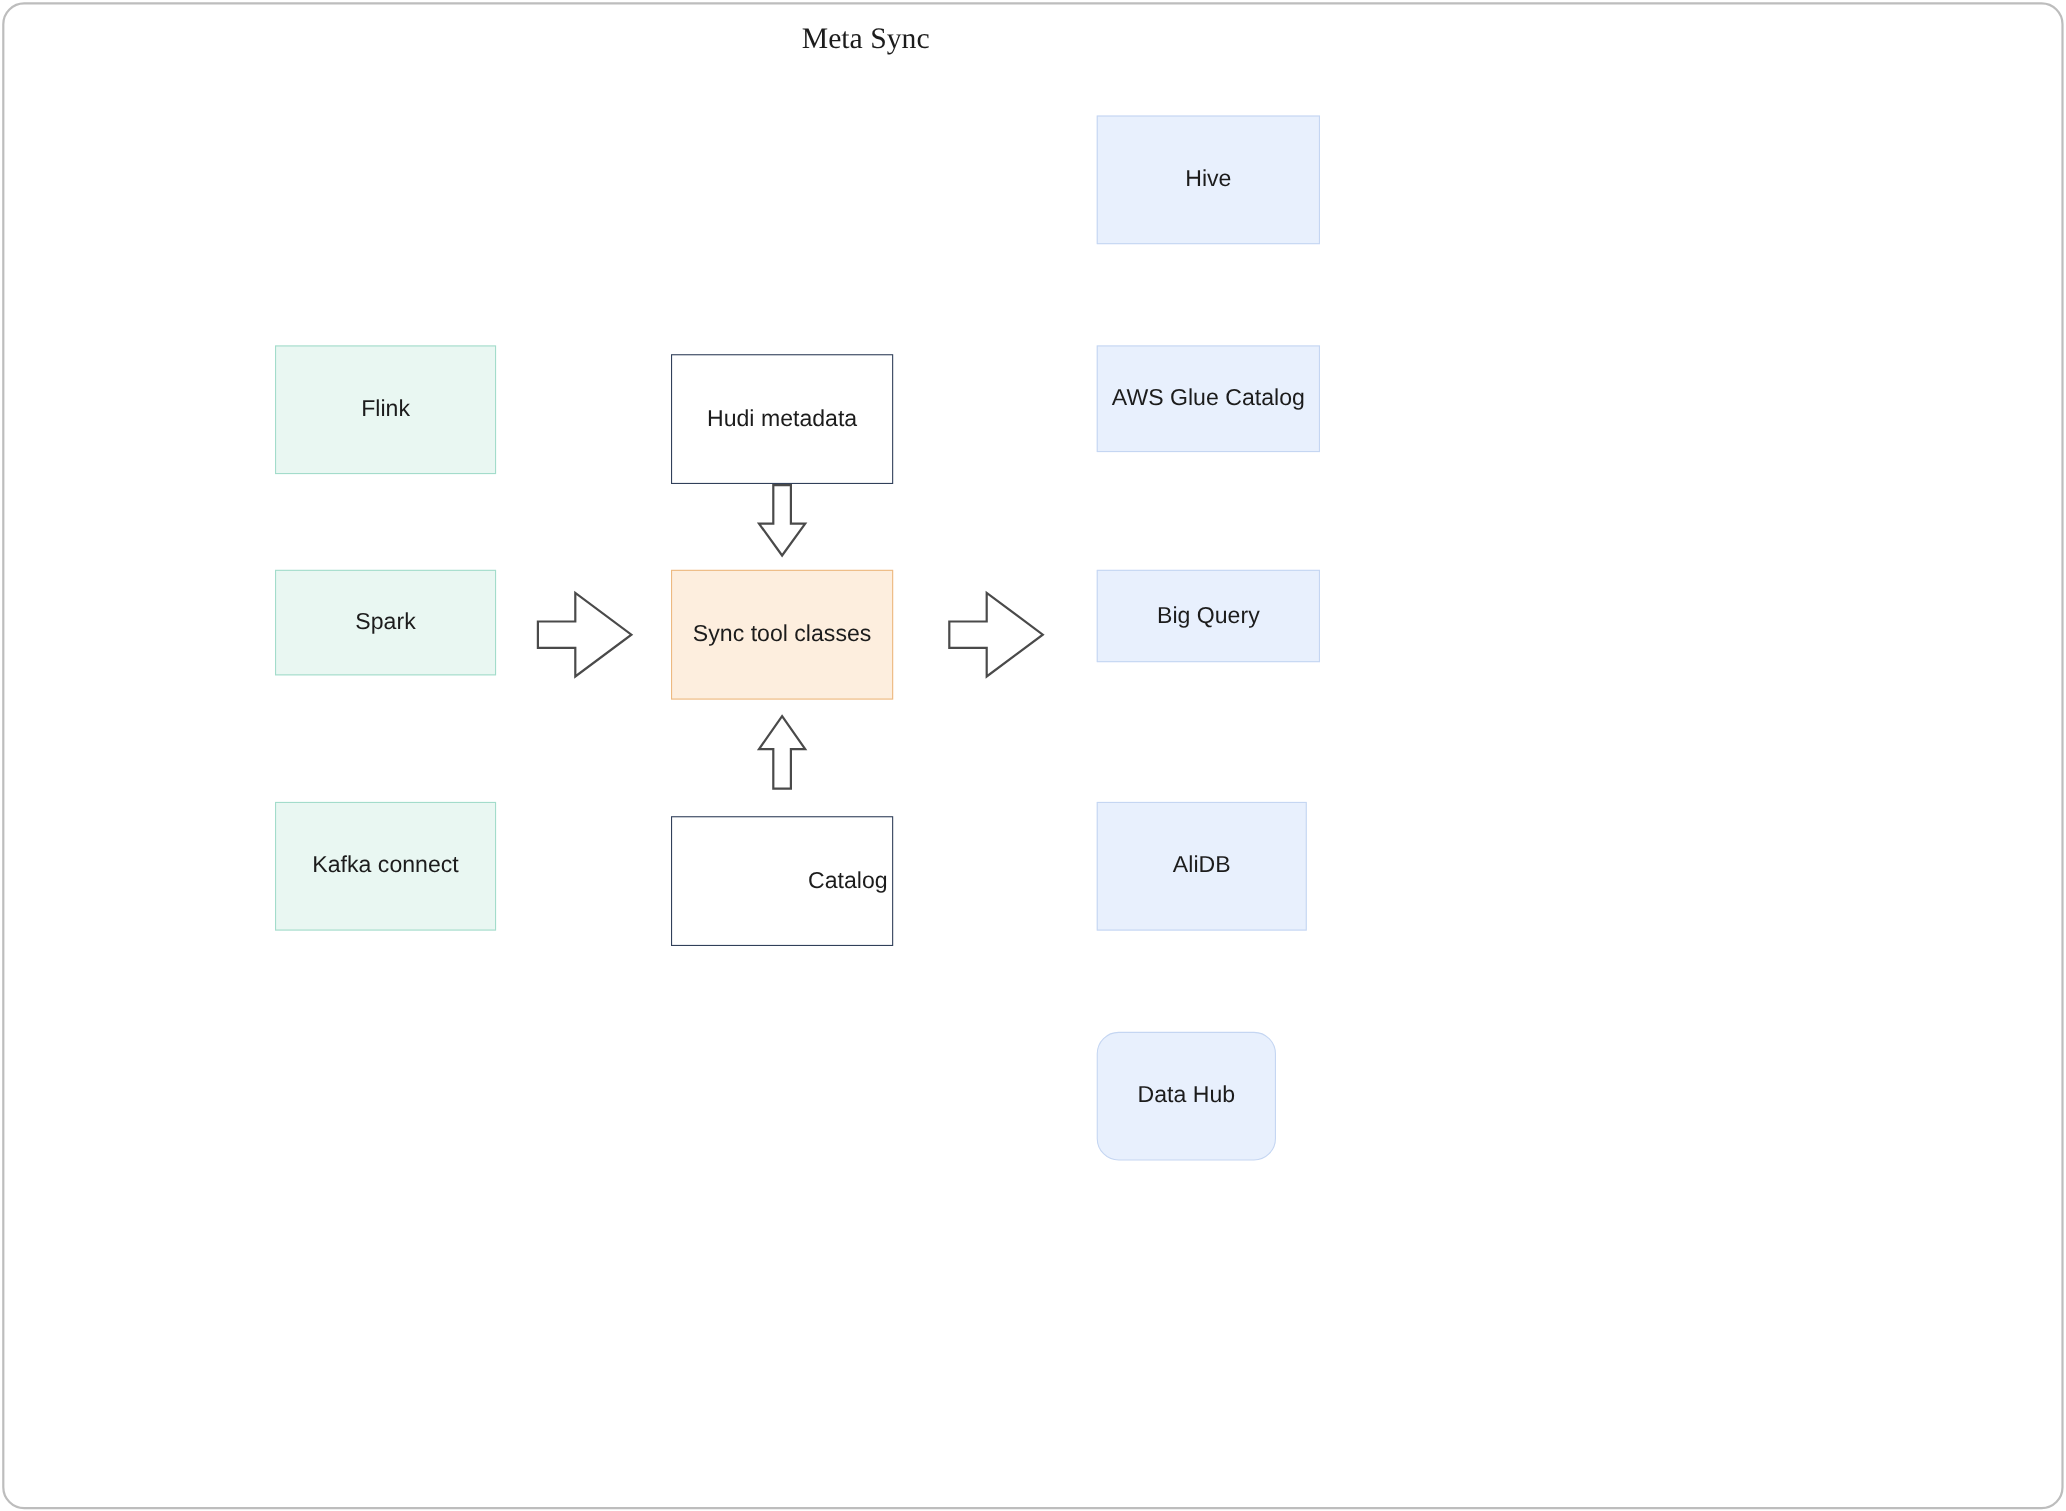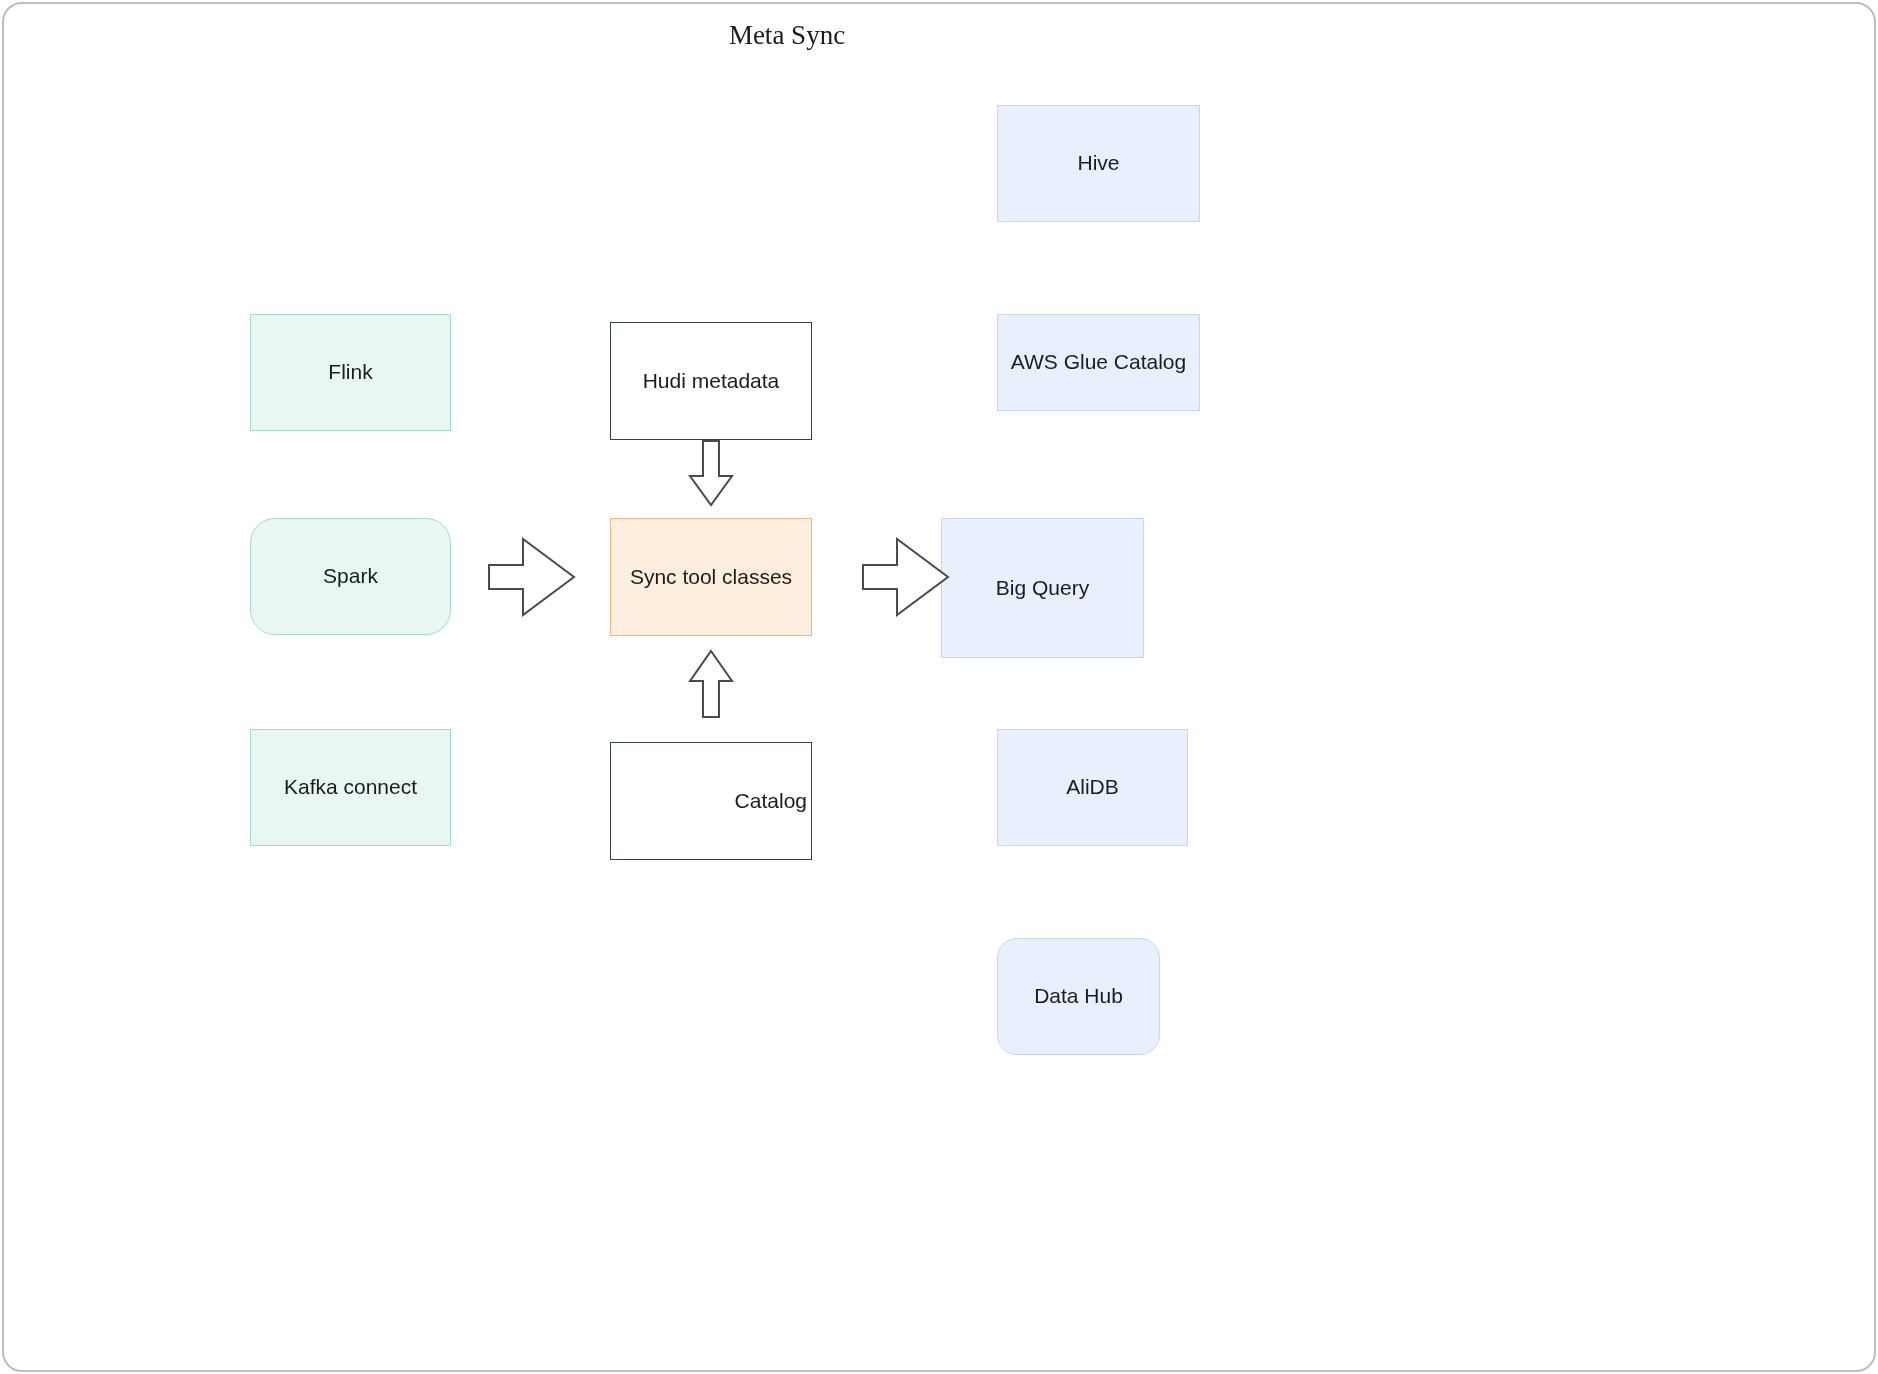--- a/index.html
+++ b/index.html
@@ -61,30 +61,30 @@
   .node.center {
     background: var(--center-fill);
     border: 1px solid var(--center-border);
   }
   .node.target {
     background: var(--target-fill);
     border: 1px solid var(--target-border);
   }
   
   .n-flink         { left: 246px; top: 310px; width: 201px; height: 117px; }
-  .n-spark         { left: 246px; top: 514px; width: 201px; height: 117px; border-radius: 25px; }
+  .n-spark         { left: 246px; top: 514px; width: 201px; height: 96px; }
   .n-kafka         { left: 246px; top: 725px; width: 201px; height: 117px; }
   
   .n-hudi          { left: 606px; top: 306px; width: 202px; height: 118px; margin-top: 12px; }
   .n-sync          { left: 606px; top: 514px; width: 202px; height: 118px; }
   .n-catalog       { left: 606px; top: 738px; width: 202px; height: 118px; justify-content: flex-end; }
   
   .n-hive          { left: 993px; top: 101px;  width: 203px; height: 117px; }
   .n-glue          { left: 993px; top: 310px;  width: 203px; height: 97px; }
-  .n-bigquery      { left: 937px; top: 514px;  width: 203px; height: 140px; align-items: center; }
+  .n-bigquery      { left: 993px; top: 514px;  width: 203px; height: 84px; align-items: center; }
   .n-alidb         { left: 993px; top: 725px;  width: 191px; height: 117px; }
   .n-datahub       { left: 993px; top: 934px;  width: 163px; height: 117px; border-radius: 20px; }
   .arrow {
     position: absolute;
     overflow: visible;
   }
   .arrow polygon {
     fill: #ffffff;
     stroke: var(--arrow-stroke);
     stroke-width: 2;

